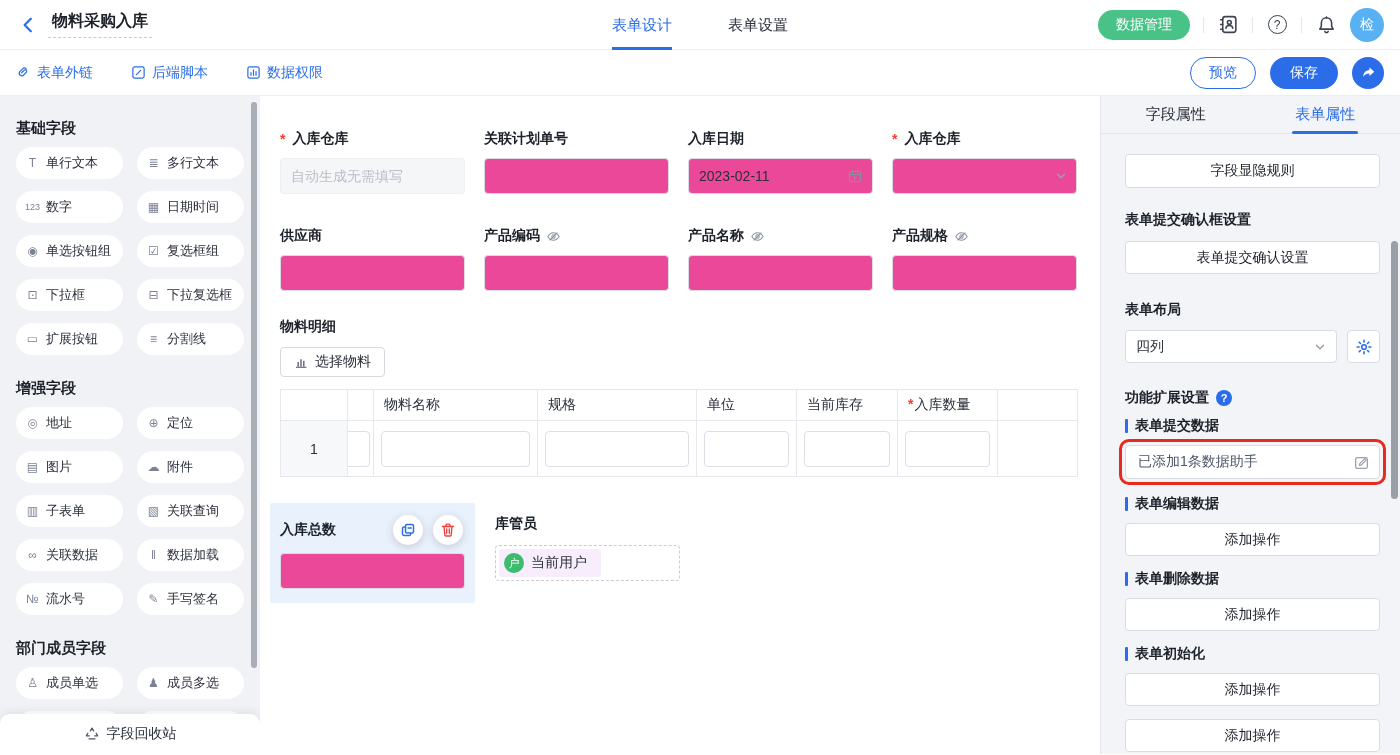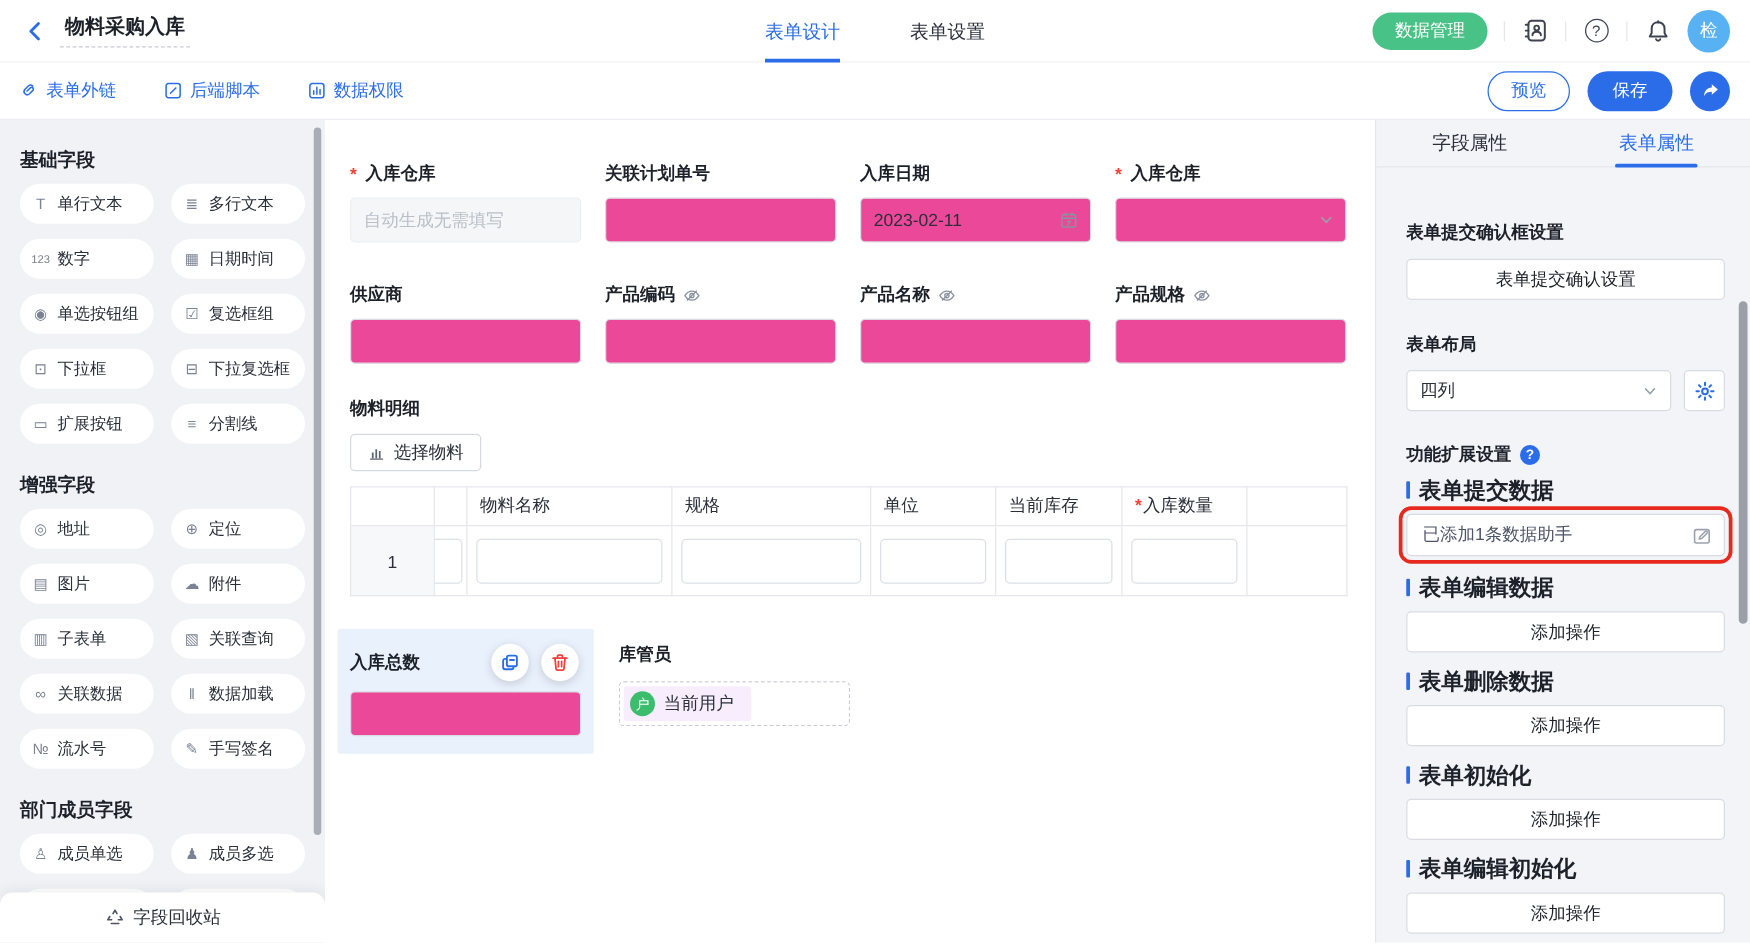--- a/index.html
+++ b/index.html
@@ -110,21 +110,21 @@
   .ptitle { font-size:14px; font-weight:700; color:#1d2129; height:20px; display:flex; align-items:center; }
   .t1 { margin:22px 0 11px; } .t2 { margin:26px 0 10px; } .t3 { margin:25px 0 8px; }
   .layout-row { display:flex; gap:10px; }
   .pselect { flex:1; height:33px; background:#fff; border:1px solid #d9dce3; border-radius:4px;
     display:flex; align-items:center; padding:0 10px; font-size:14px; color:#2a2f3a; cursor:pointer; }
   .pselect .chev { margin-left:auto; }
   .gear-btn { width:33px; height:33px; background:#fff; border:1px solid #d9dce3; border-radius:4px;
     display:flex; align-items:center; justify-content:center; cursor:pointer; }
   .help-dot { width:16px; height:16px; border-radius:50%; background:#2b6de9; color:#fff; font-size:11px;
     display:inline-flex; align-items:center; justify-content:center; margin-left:7px; }
-  .sub-label { display:flex; align-items:center; font-size:18px; font-weight:700; color:#1d2129;
+  .sub-label { display:flex; align-items:center; font-size:14px; font-weight:700; color:#1d2129;
     height:20px; margin-bottom:7px; }
   .blue-bar { width:3px; height:14px; background:#2b6de9; border-radius:1px; margin-right:7px; }
   .ext-group { margin-bottom:13px; }
   .ext-group .sub-label { margin-bottom:9px; }
   .assist-box { height:34px; background:#fff; border:1px solid #d9dce3; border-radius:4px;
     display:flex; align-items:center; padding:0 9px 0 12px; font-size:14px; color:#4e5569; cursor:pointer; }
   .assist-box.annotated { outline:3px solid #e8291d; outline-offset:3px; margin:6px 0 15px; }
   .assist-box .edit-ic { margin-left:auto; cursor:pointer; }
   .panel-scroll { position:absolute; right:2px; top:145px; width:7px; height:258px; background:#9b9fa7; border-radius:4px; }
 </style>
@@ -502,20 +502,21 @@
       </div>
     </div>
   </div>
 
   <div class="panel">
     <div class="panel-tabs">
       <div class="ptab">字段属性</div>
       <div class="ptab active">表单属性</div>
     </div>
     <div class="panel-body">
+      <button class="pbtn">字段显隐规则</button>
 
       <div class="ptitle t1">表单提交确认框设置</div>
       <button class="pbtn" style="height:33px;">表单提交确认设置</button>
 
       <div class="ptitle t2">表单布局</div>
       <div class="layout-row">
         <div class="pselect">
           <span>四列</span>
           <span class="chev">
             <svg width="12" height="12" viewBox="0 0 12 12" fill="none" stroke="#9aa0ac" stroke-width="1.4" stroke-linecap="round">
@@ -570,22 +571,18 @@
 
       <div class="ext-group">
         <div class="sub-label">
             <span class="blue-bar"></span>
             <span>表单初始化</span>
           </div>
         <button class="pbtn" style="height:33px;">添加操作</button>
       </div>
 
       <div class="ext-group">
-        <div class="sub-label">
-            <span class="blue-bar"></span>
-            <span>表单编辑初始化</span>
-          </div>
         <button class="pbtn" style="height:33px;">添加操作</button>
       </div>
     </div>
     <div class="panel-scroll"></div>
   </div>
 </div>
 
 </body></html>

